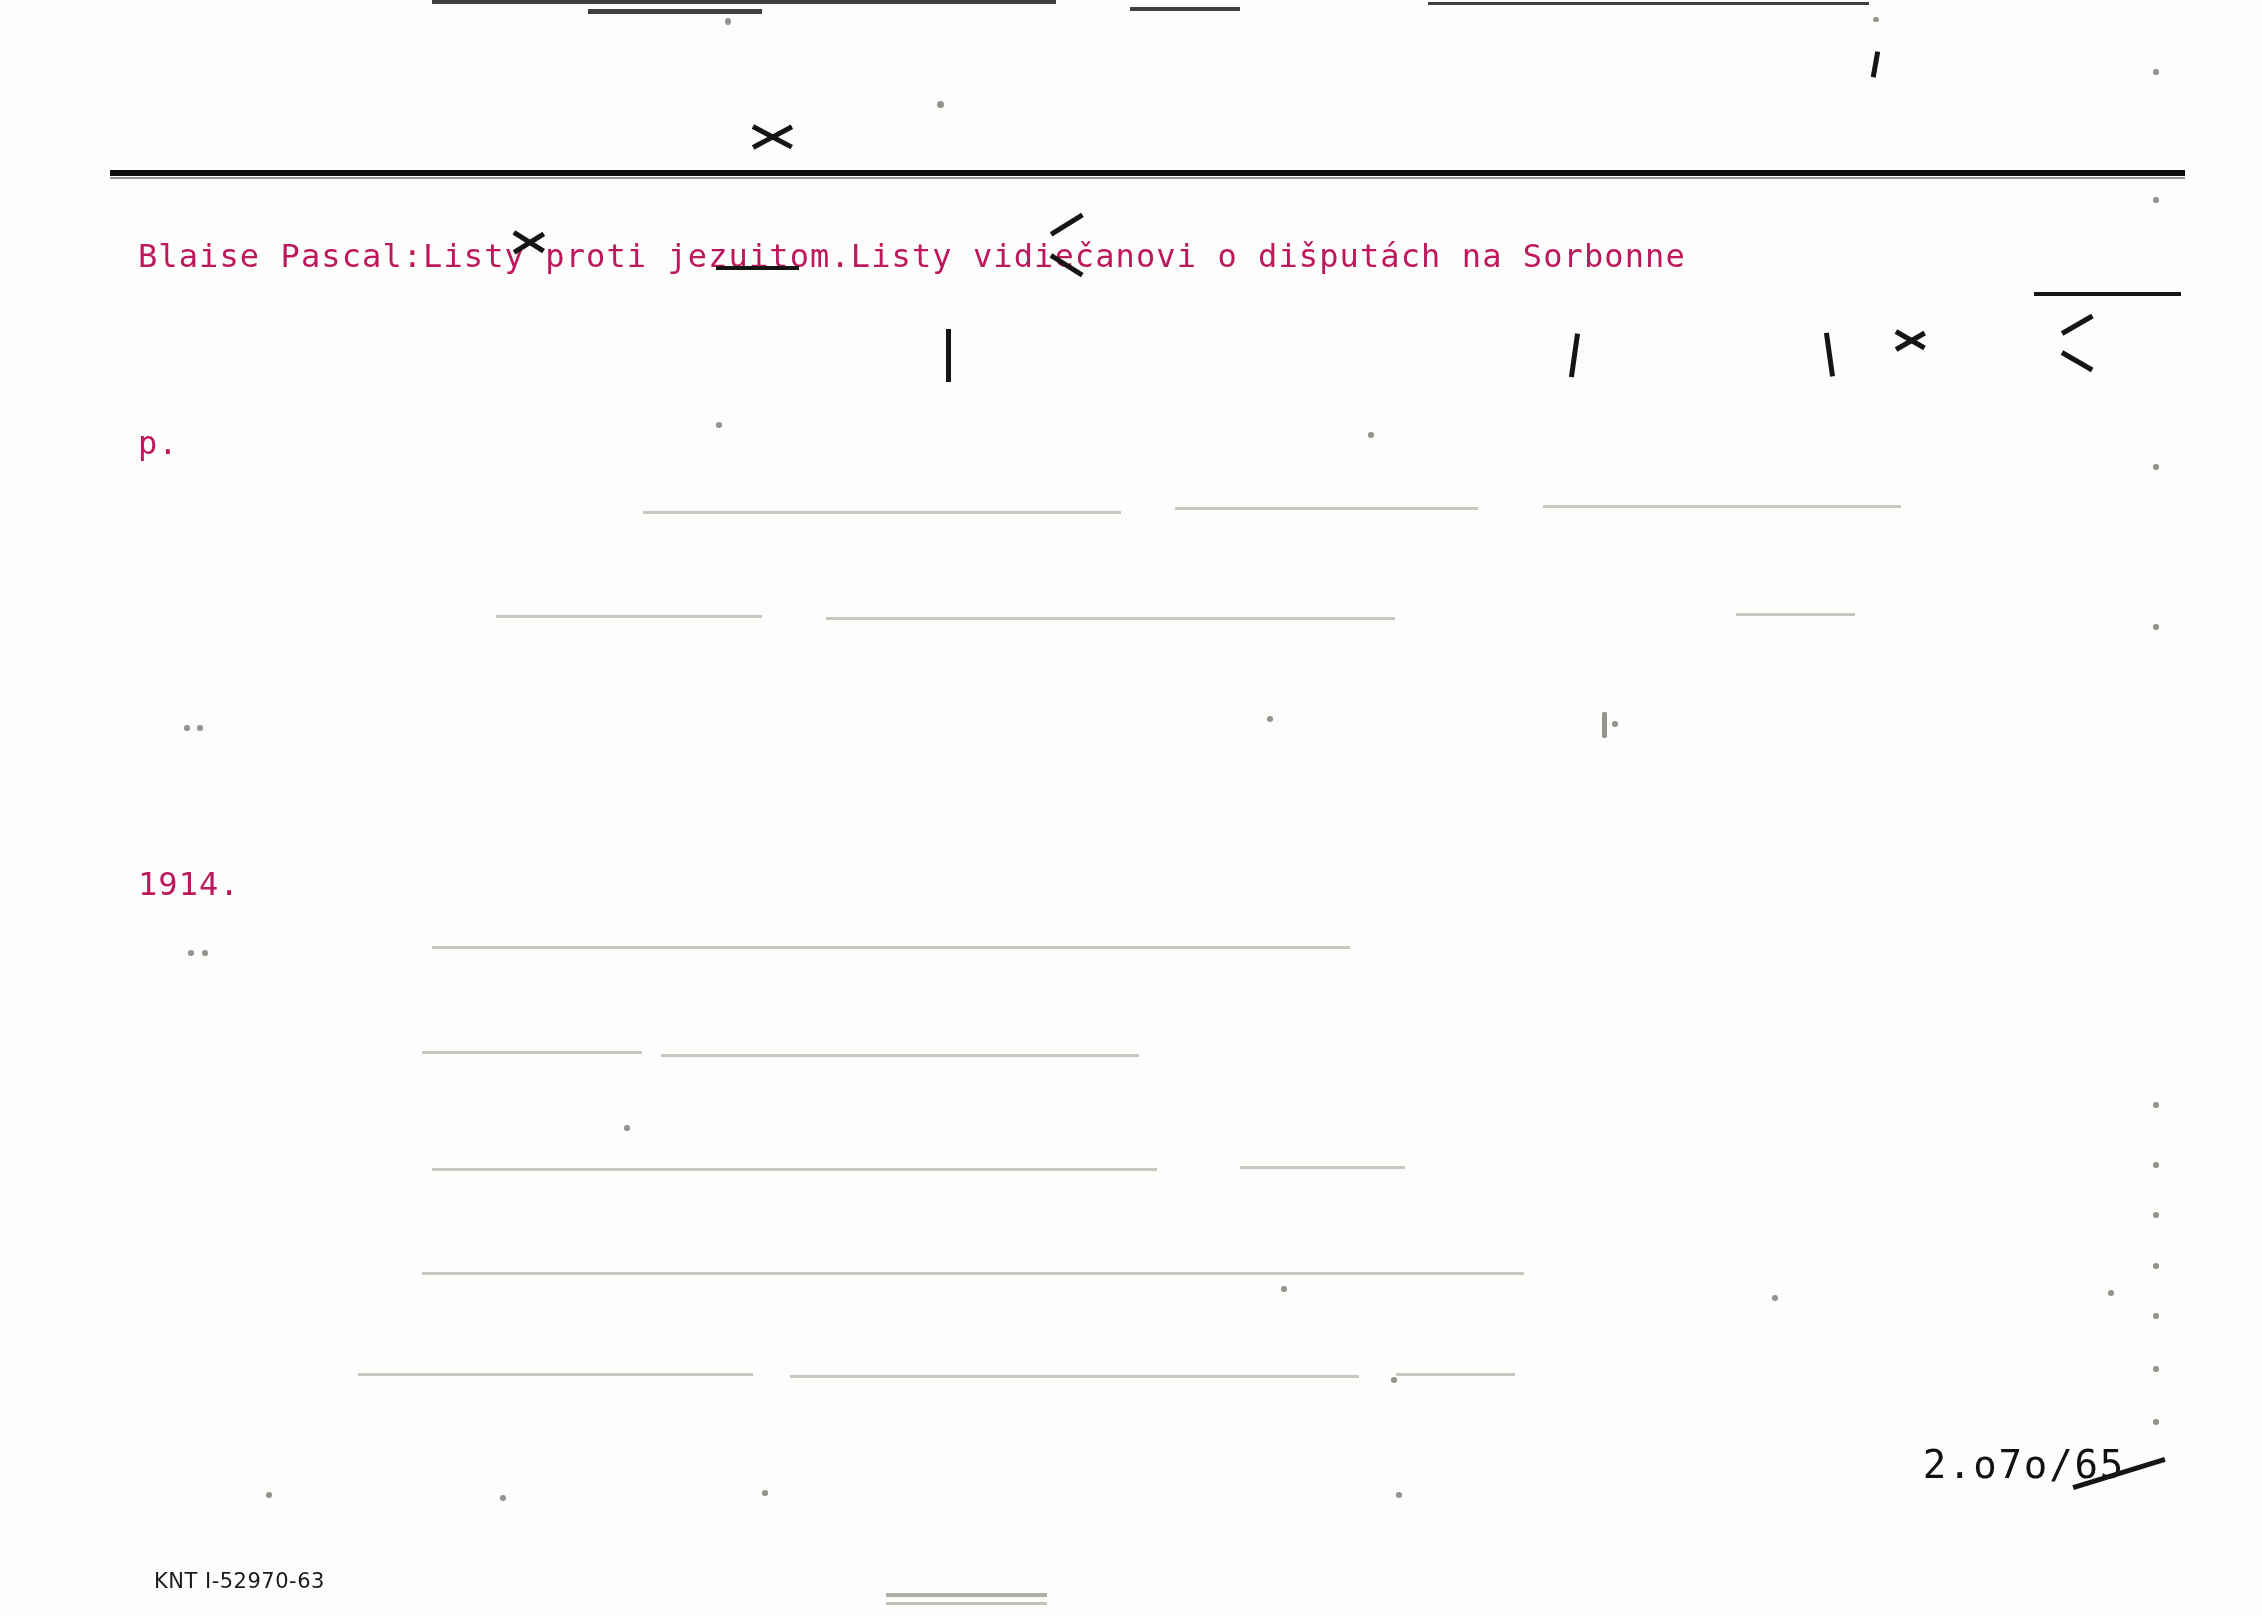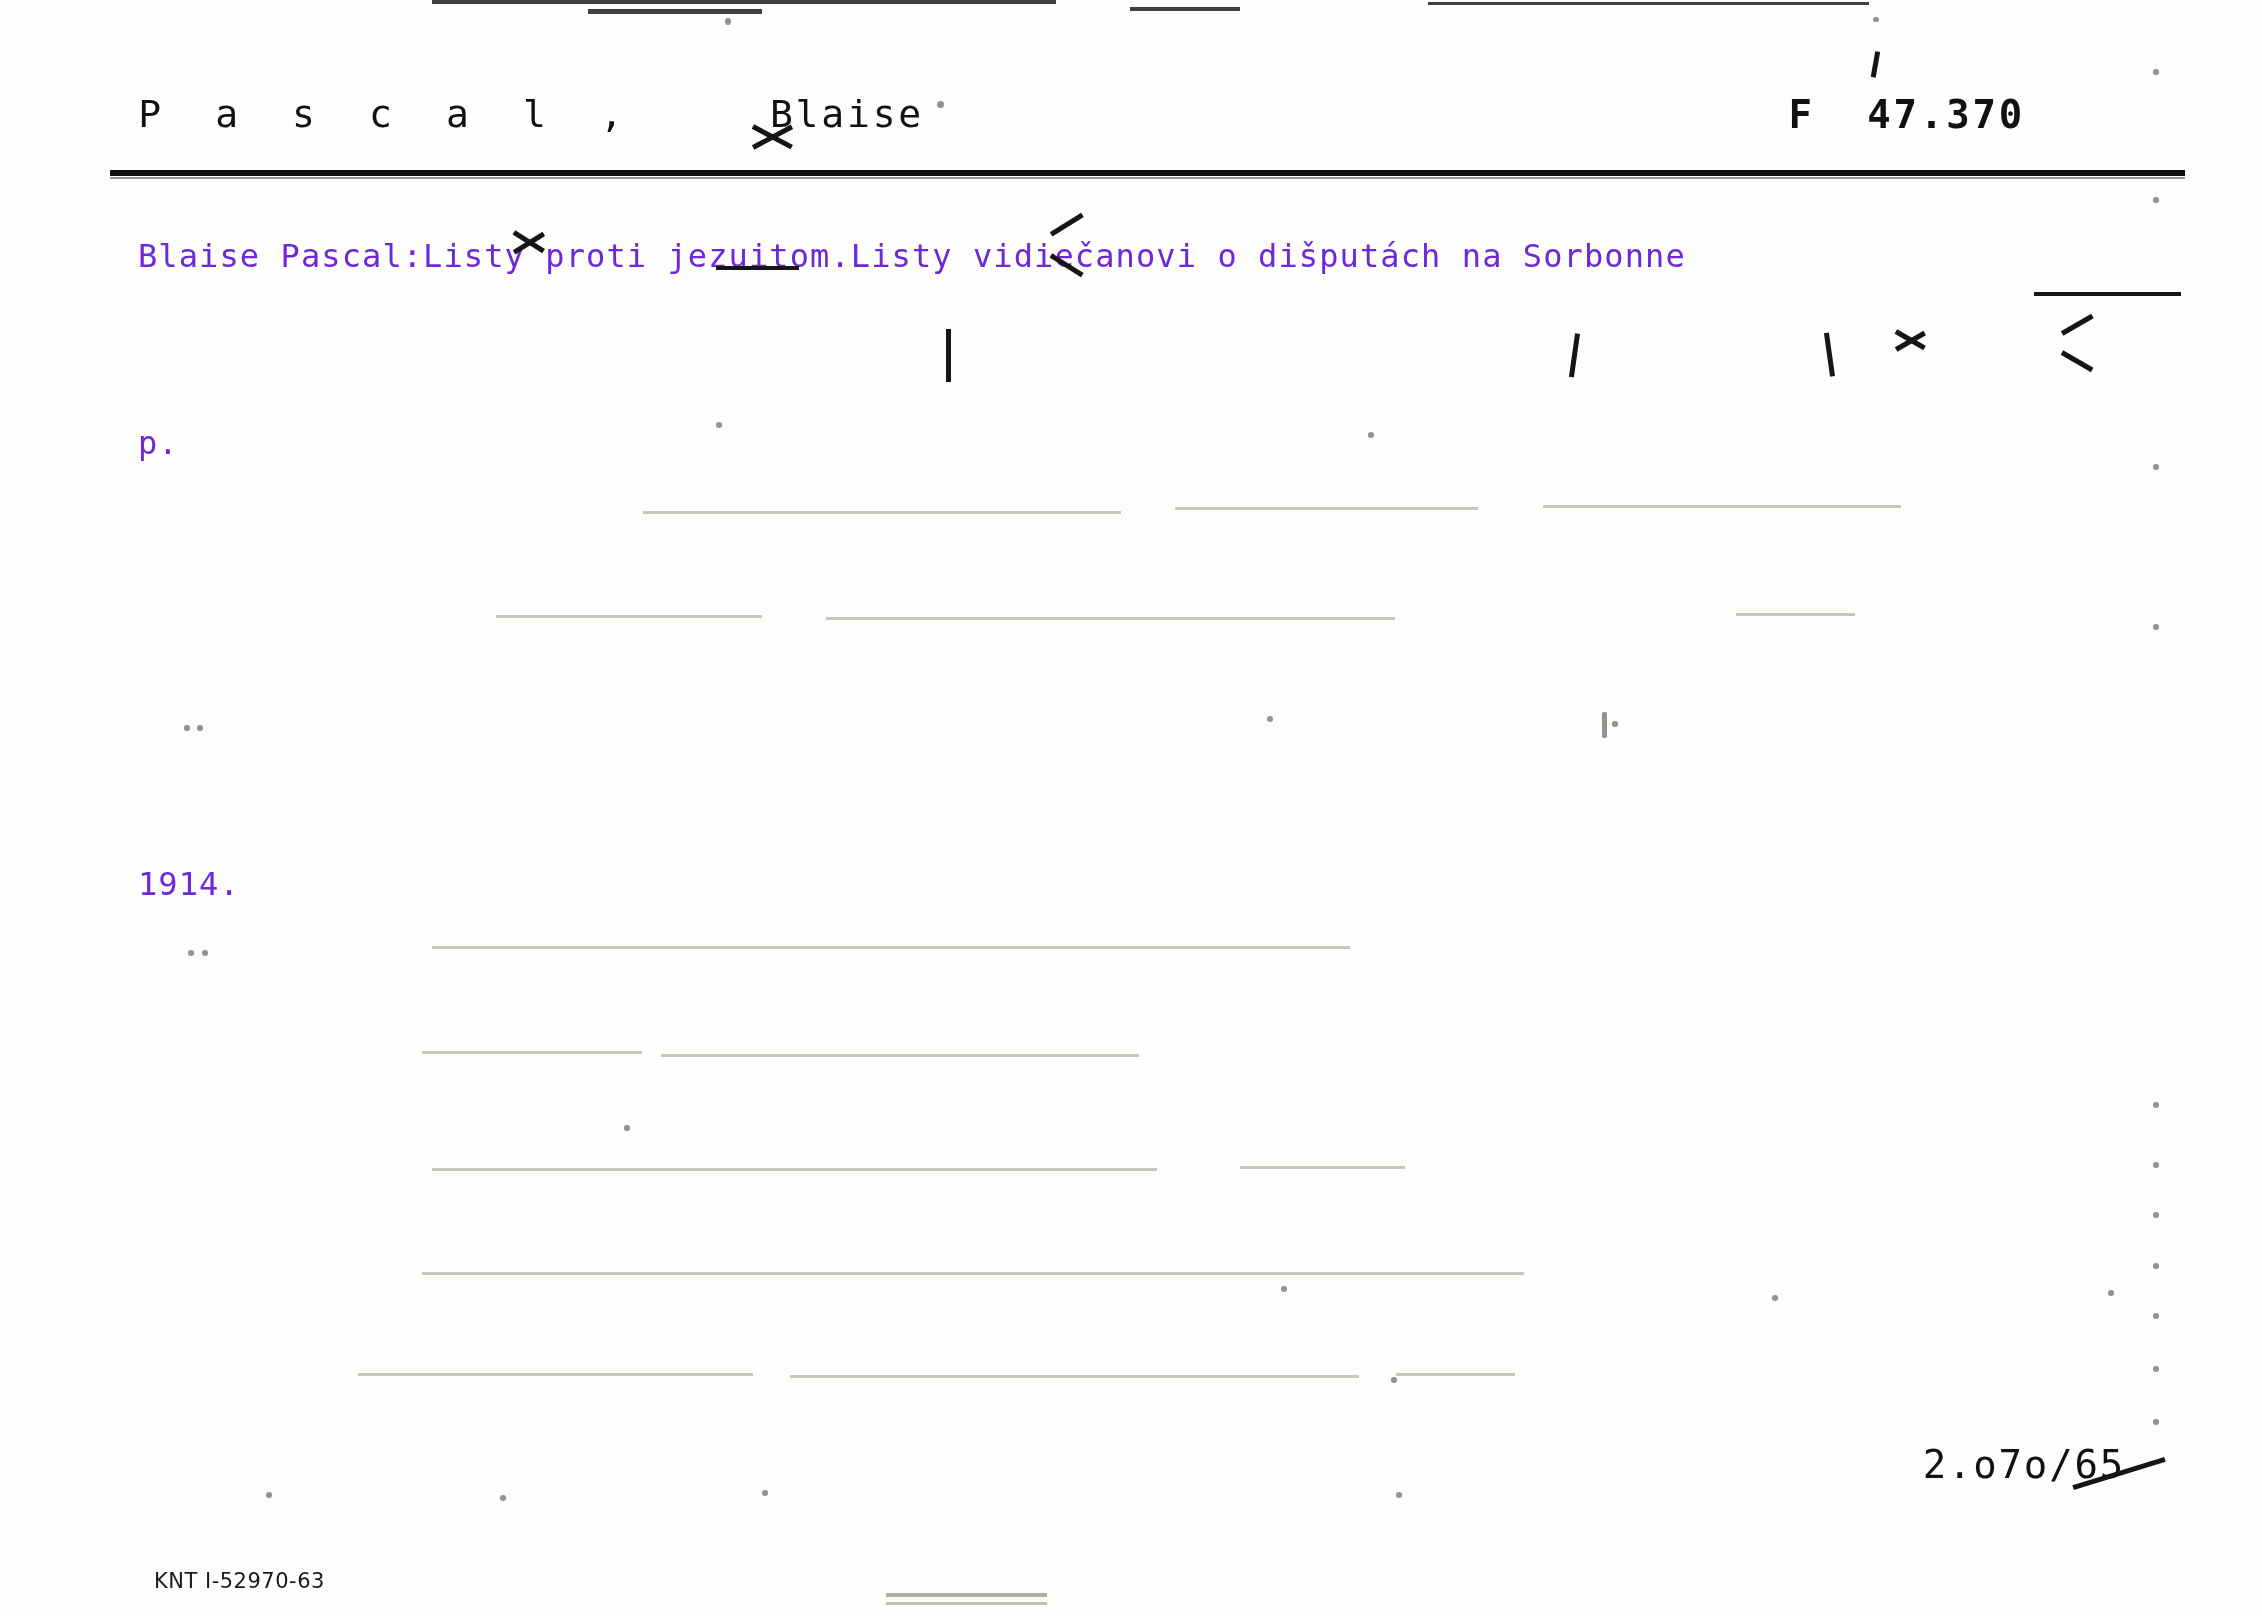--- a/index.html
+++ b/index.html
@@ -83,21 +83,21 @@
     opacity: .5;
   }
 
   
   .typed {
     position: absolute;
     font-family: "DejaVu Sans Mono", monospace;
     font-size: 32px;
     letter-spacing: 1.1px;
     white-space: pre;
-    color: #6d28d9;
+    color: #be185d;
   }
 
   #title-line-1 { left: 138px; top: 237px; }
   #title-line-2 { left: 138px; top: 331px; }
   #title-line-3 { left: 138px; top: 424px; }
 
   #note-line-1 { left: 170px; top: 771px; }
   #note-line-2 { left: 138px; top: 865px; }
 
   
@@ -164,24 +164,20 @@
 
 <div id="card">
 
   <div class="edge-bar" style="left:432px; top:0px; width:624px; height:3.7px;"></div>
   <div class="edge-bar" style="left:588px; top:9.2px; width:174px; height:4.6px;"></div>
   <div class="edge-bar" style="left:1130px; top:7.3px; width:110px; height:3.7px;"></div>
   <div class="edge-bar" style="left:1428px; top:1.8px; width:441px; height:2.8px;"></div>
   <div class="speck" style="left:725px; top:18.4px; width:6.4px; height:6.4px;"></div>
   <div class="speck" style="left:1873px; top:16.5px; width:5.5px; height:5.5px;"></div>
 
-  <div id="header-row">
-    <div id="author-heading"><span class="surname">P a s c a l ,</span>    <span class="given">Blaise</span></div>
-    <div id="call-number">F  47.370</div>
-  </div>
 
   <div class="pen" style="left:753px; top:124px; width:44px; height:4.6px; transform:rotate(28deg);"></div>
   <div class="pen" style="left:753px; top:145px; width:44px; height:4.6px; transform:rotate(-28deg);"></div>
   <div class="pen" style="left:1873px; top:51px; width:4.6px; height:26px; transform:rotate(10deg);"></div>
 
   <div id="header-rule"></div>
   <div id="header-rule-thin"></div>
 
   <div class="typed" id="title-line-1">Blaise Pascal:Listy proti jezuitom.Listy vidiečanovi o dišputách na Sorbonne</div>
   <div class="typed" id="title-line-3">p.</div>

